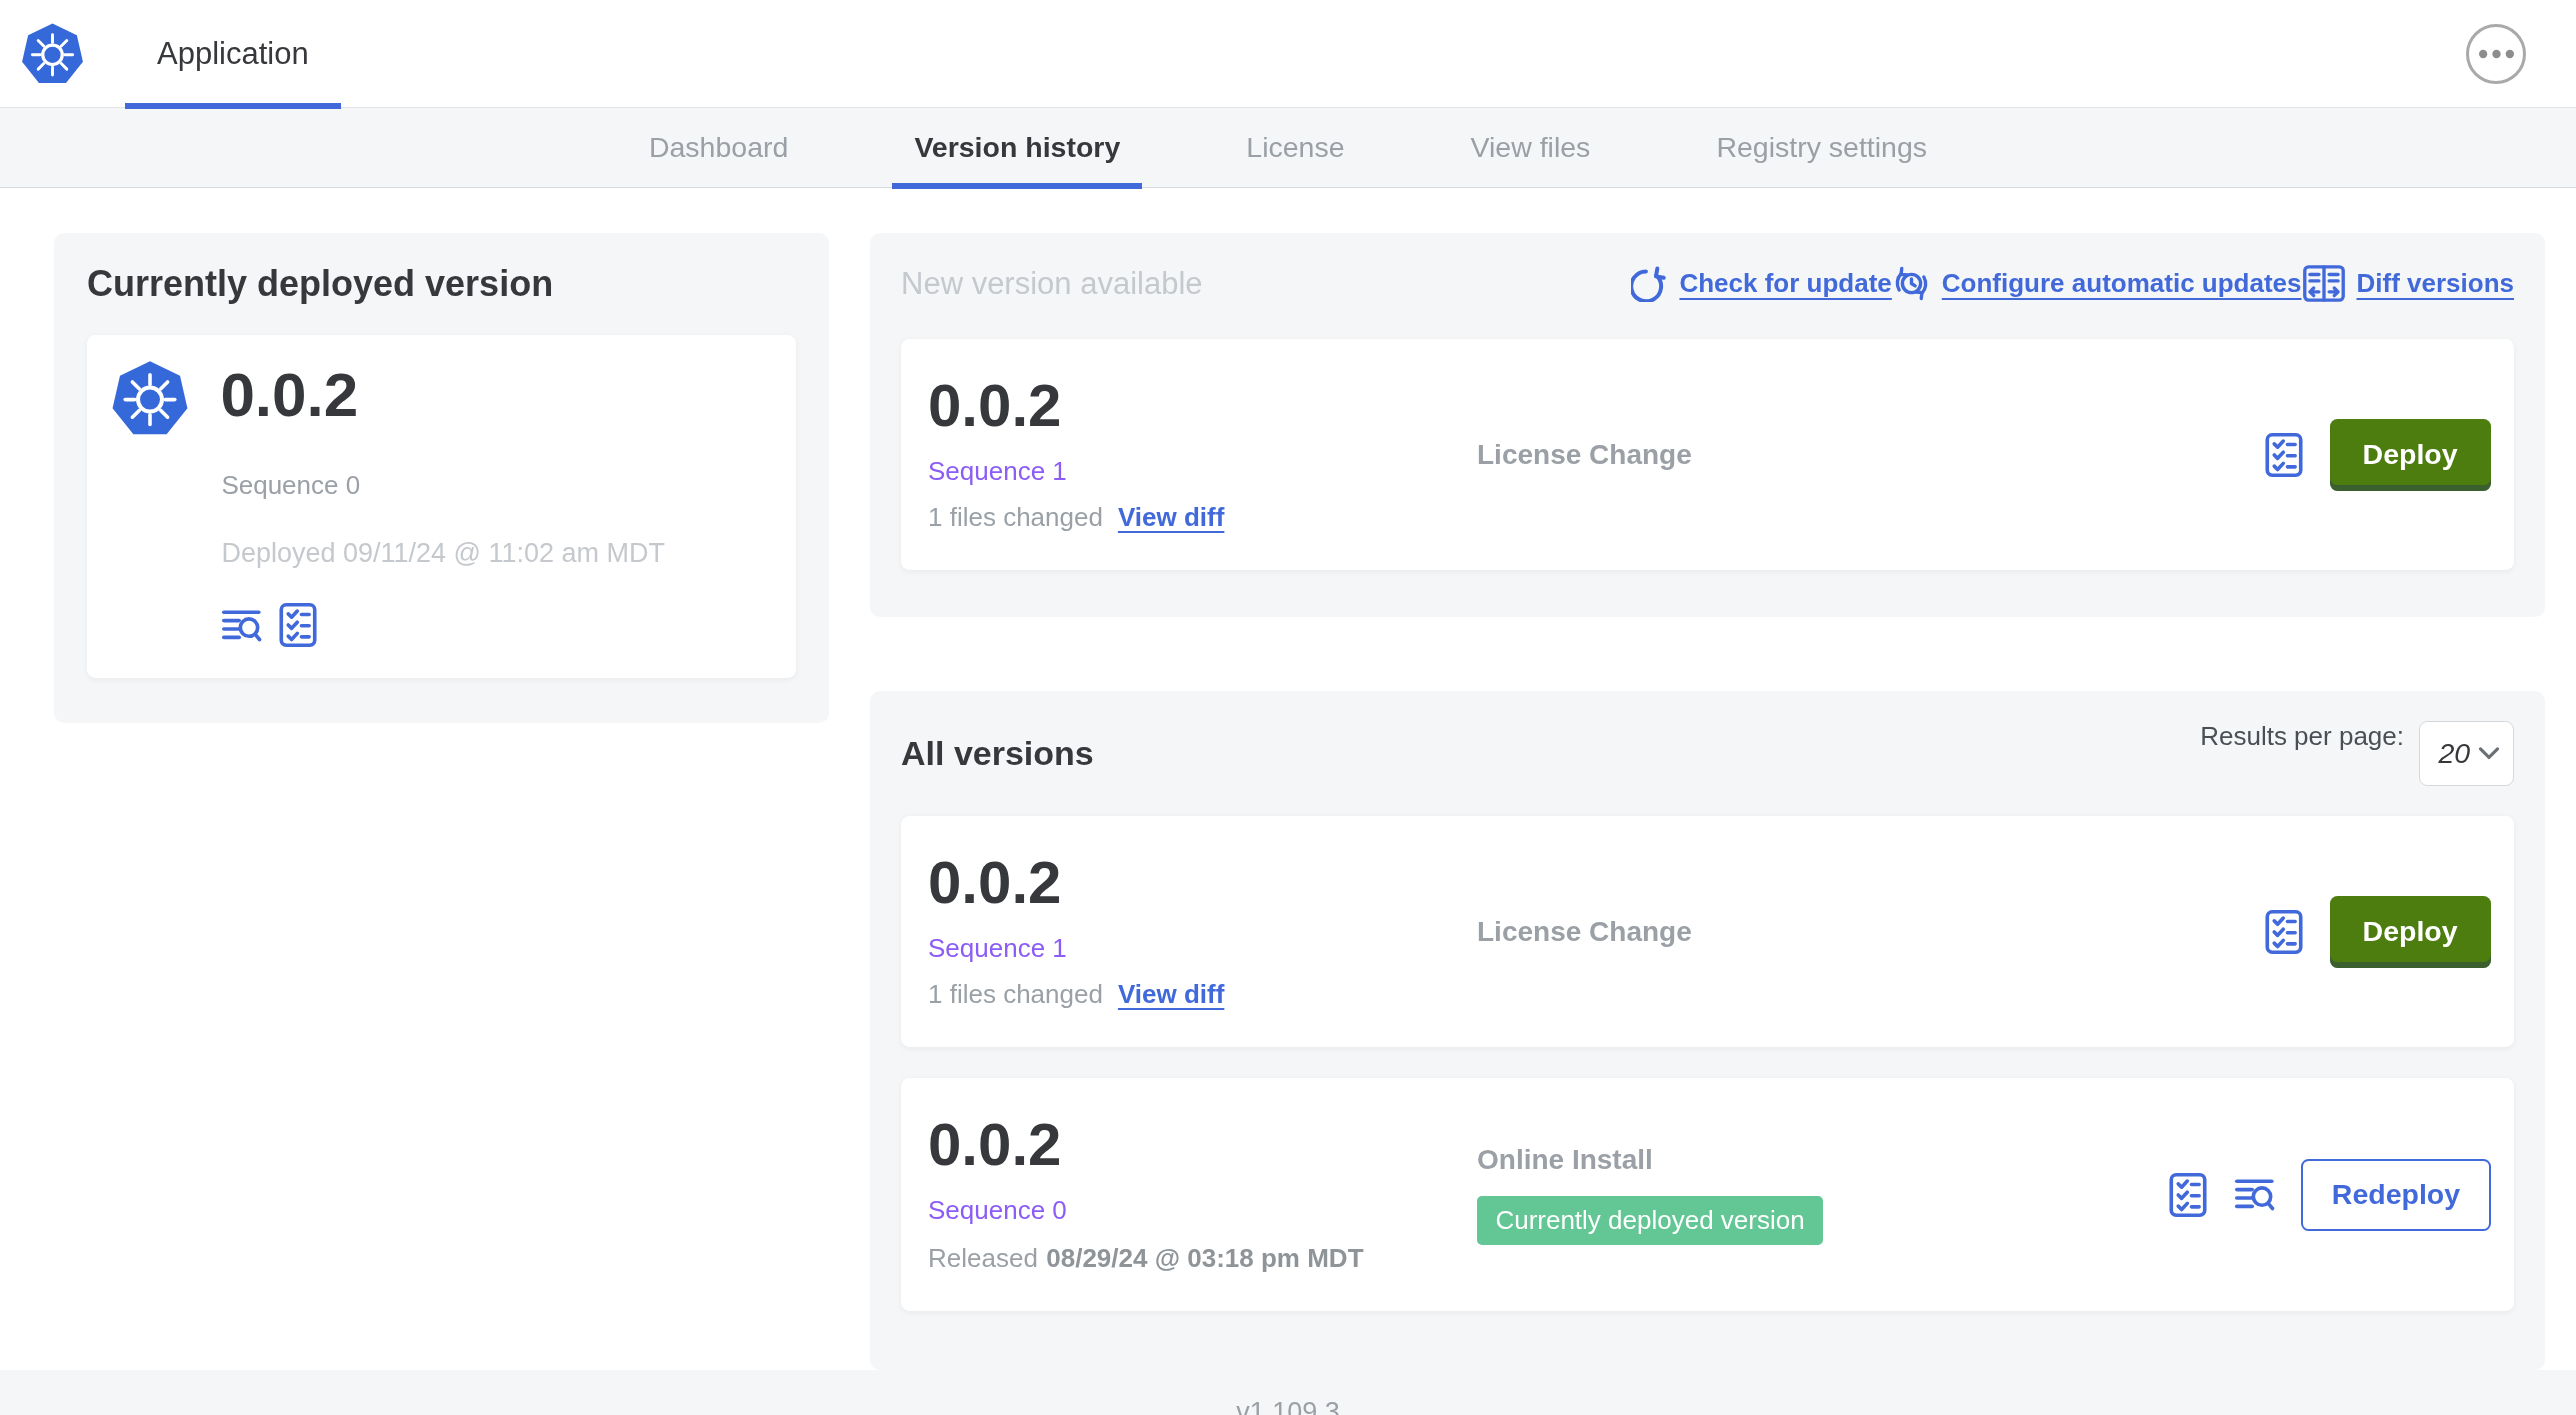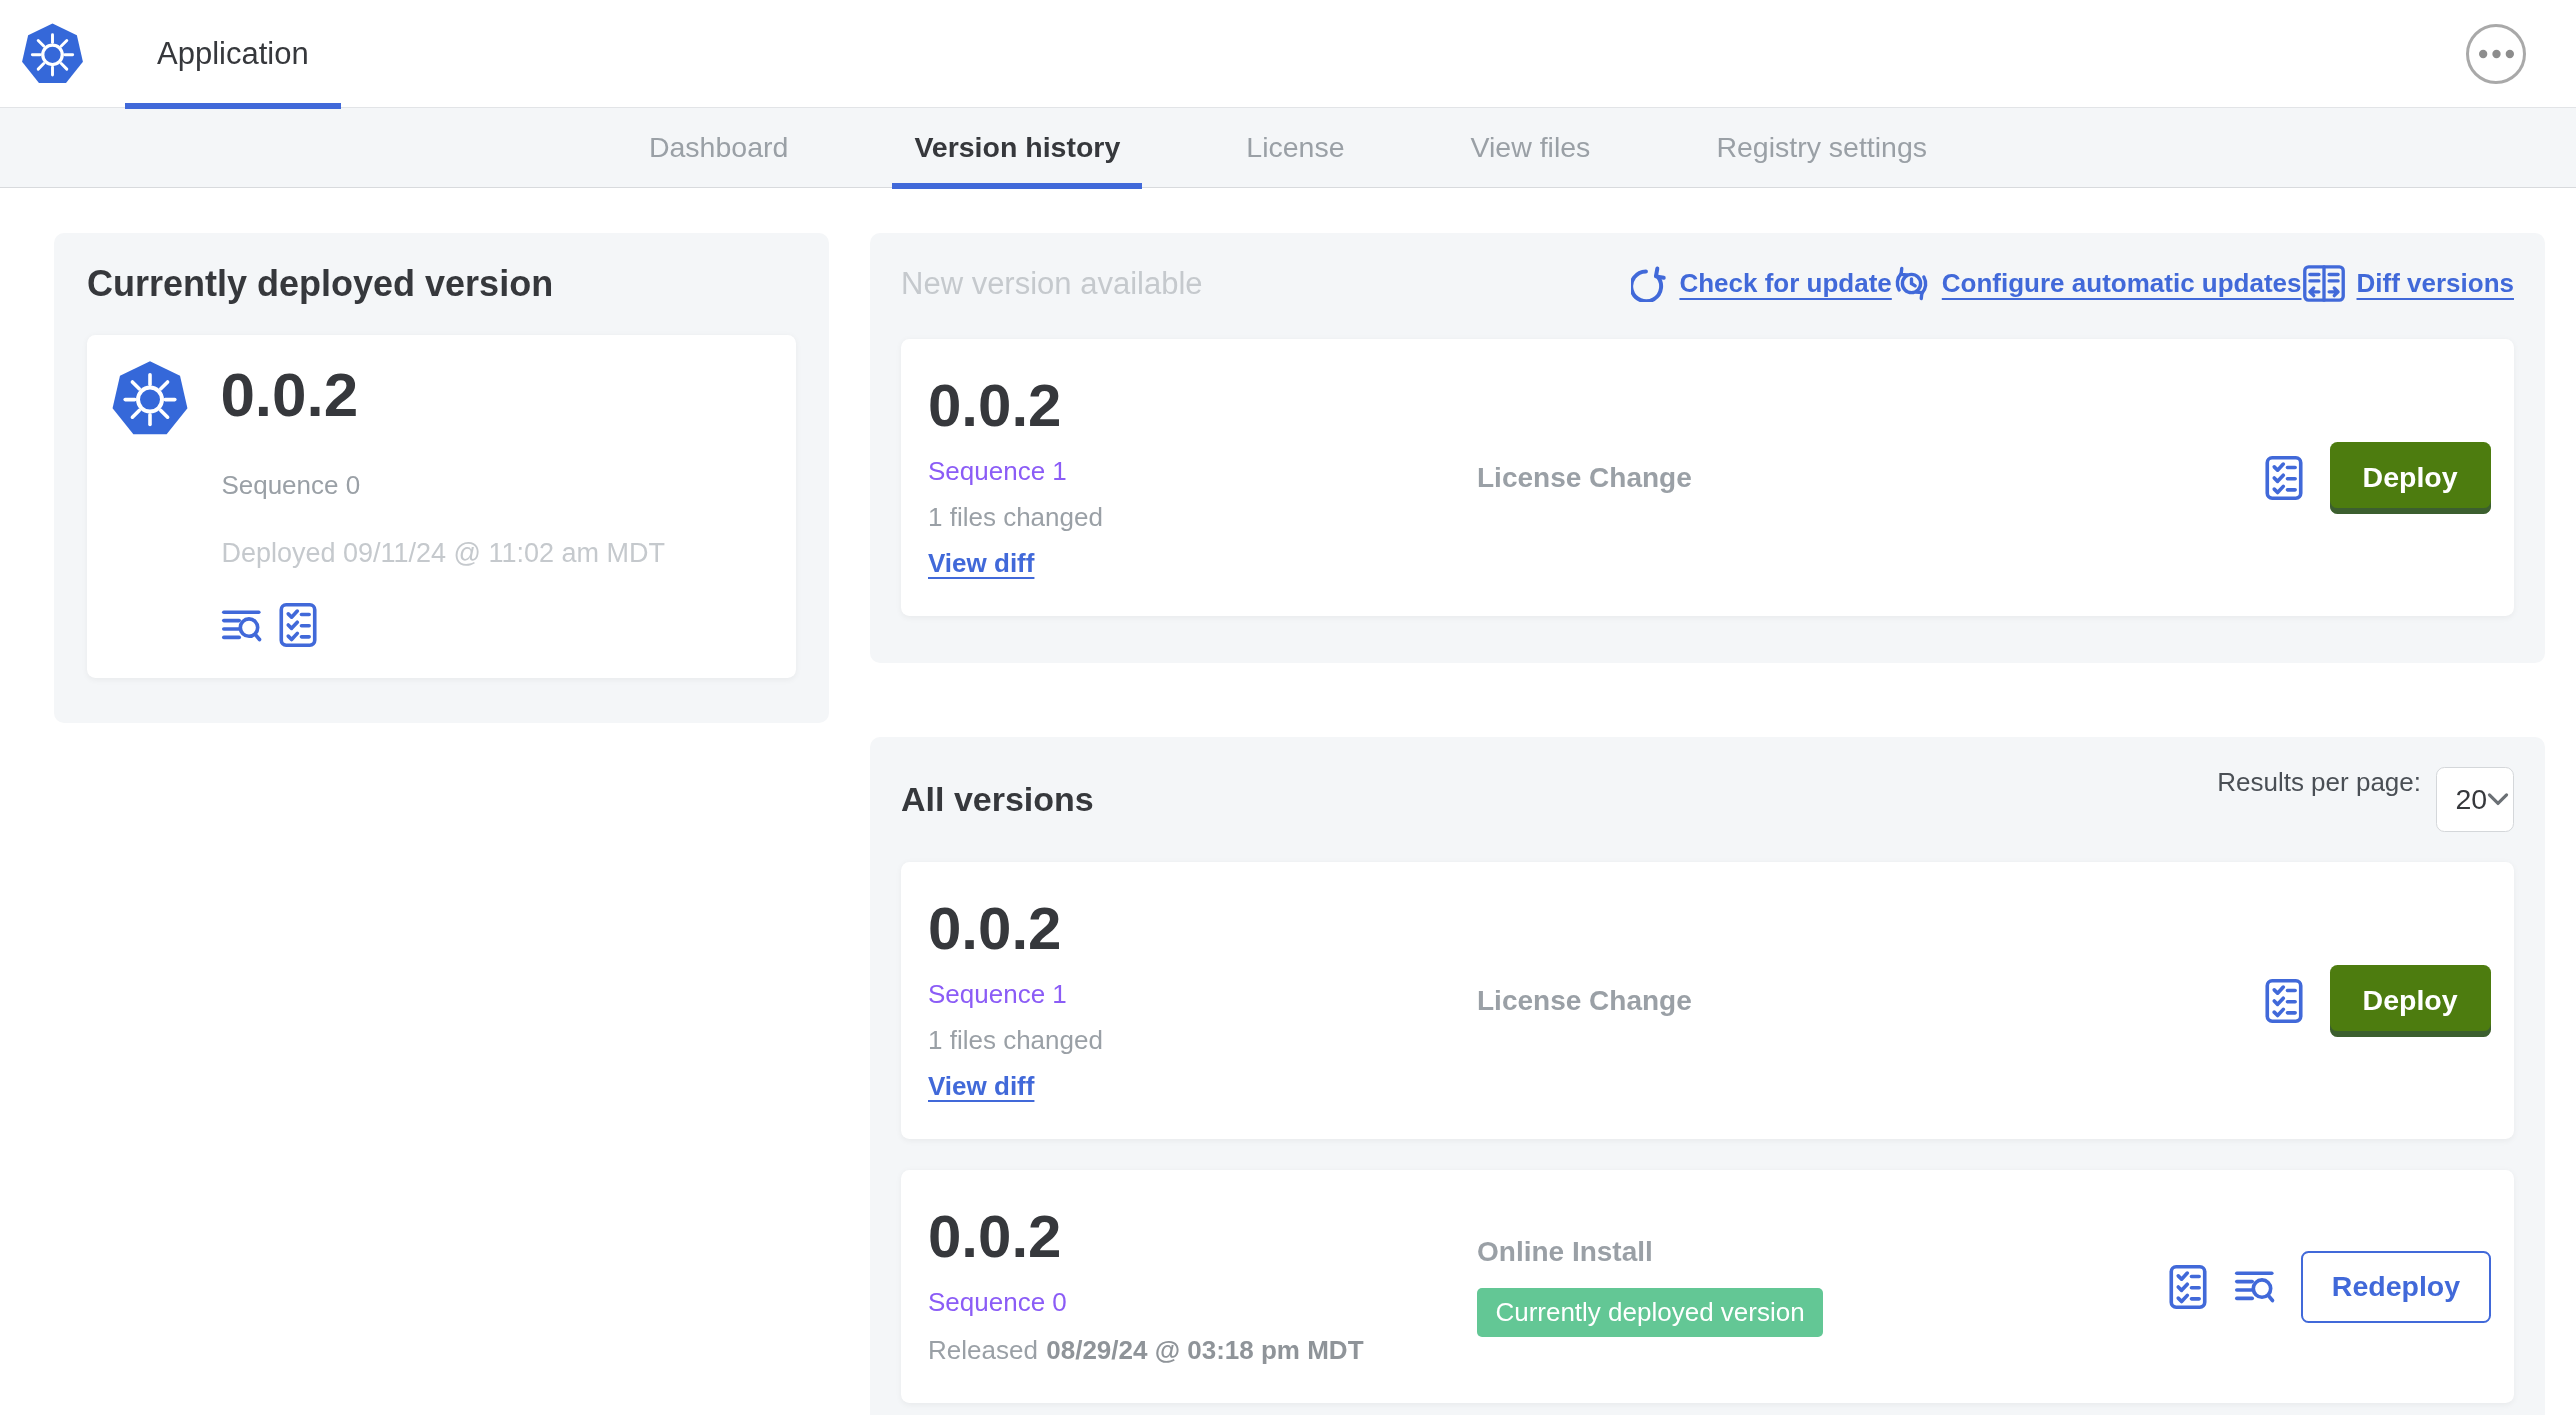--- a/index.html
+++ b/index.html
@@ -118,21 +118,21 @@
   .version-row {
     background: #fff; border-radius: 8.4px;
     box-shadow: 0 1.7px 6.7px rgba(0,0,0,0.05);
     padding: 37px 23.4px 37px 27px;
     display: flex; align-items: center;
     min-height: 198px;
   }
   .vr-left { width: 549px; flex: none; }
   .row-version { font-size: 60px; font-weight: 700; color: #36383c; line-height: 1; }
   .row-seq { font-size: 26px; color: #8b5cf6; margin-top: 20px; }
-  .row-files { font-size: 26px; color: #9aa0a6; margin-top: 15px; display: flex; align-items: baseline; gap: 15px; flex-direction: column; }
+  .row-files { font-size: 26px; color: #9aa0a6; margin-top: 15px; display: flex; align-items: baseline; gap: 15px; }
   .view-diff { color: #4169d9; font-weight: 600; text-decoration: underline; text-underline-offset: 5px; text-decoration-thickness: 1.7px; cursor: pointer; }
   .released-line { font-size: 26px; color: #9aa0a6; margin-top: 17px; }
   .released-line .released-date { font-weight: 700; color: #8f9499; margin-left: 8.4px; }
   .vr-mid { flex: 1; }
   .source-label { font-size: 28px; font-weight: 600; color: #9aa0a6; }
   .deployed-badge {
     display: inline-block; margin-top: 20px;
     background: #63c795; color: #fff;
     font-size: 26px; padding: 9.2px 18.4px; border-radius: 5px;
   }
@@ -154,26 +154,27 @@
     border: 2.5px solid #4169d9; border-radius: 7.5px;
     cursor: pointer;
   }
 
   
   .av-card { padding: 30px 31px 59px; }
   .av-header { display: flex; align-items: center; margin-bottom: 30px; }
   .av-title { font-size: 34px; font-weight: 600; color: #36383c; }
   .rpp { margin-left: auto; display: flex; align-items: flex-start; gap: 15px; font-size: 26px; color: #4a4f55; }
   .select-box {
-    width: 78px; height: 65px;
+    width: 95px; height: 65px;
     background: #fff; border: 1.7px solid #d4d7da; border-radius: 8.4px;
     display: flex; align-items: center; justify-content: space-between;
     padding: 0 13.4px 0 18.4px;
     font-size: 28.5px; color: #36383c;
     cursor: pointer;
+    font-style: italic;
   }
   .av-card .version-row + .version-row { margin-top: 31px; }
 
   
   .footer {
     height: 85px; flex: none;
     background: #f4f6f8;
     display: flex; align-items: center; justify-content: center;
     font-size: 27px; color: #9aa0a6;
   }

